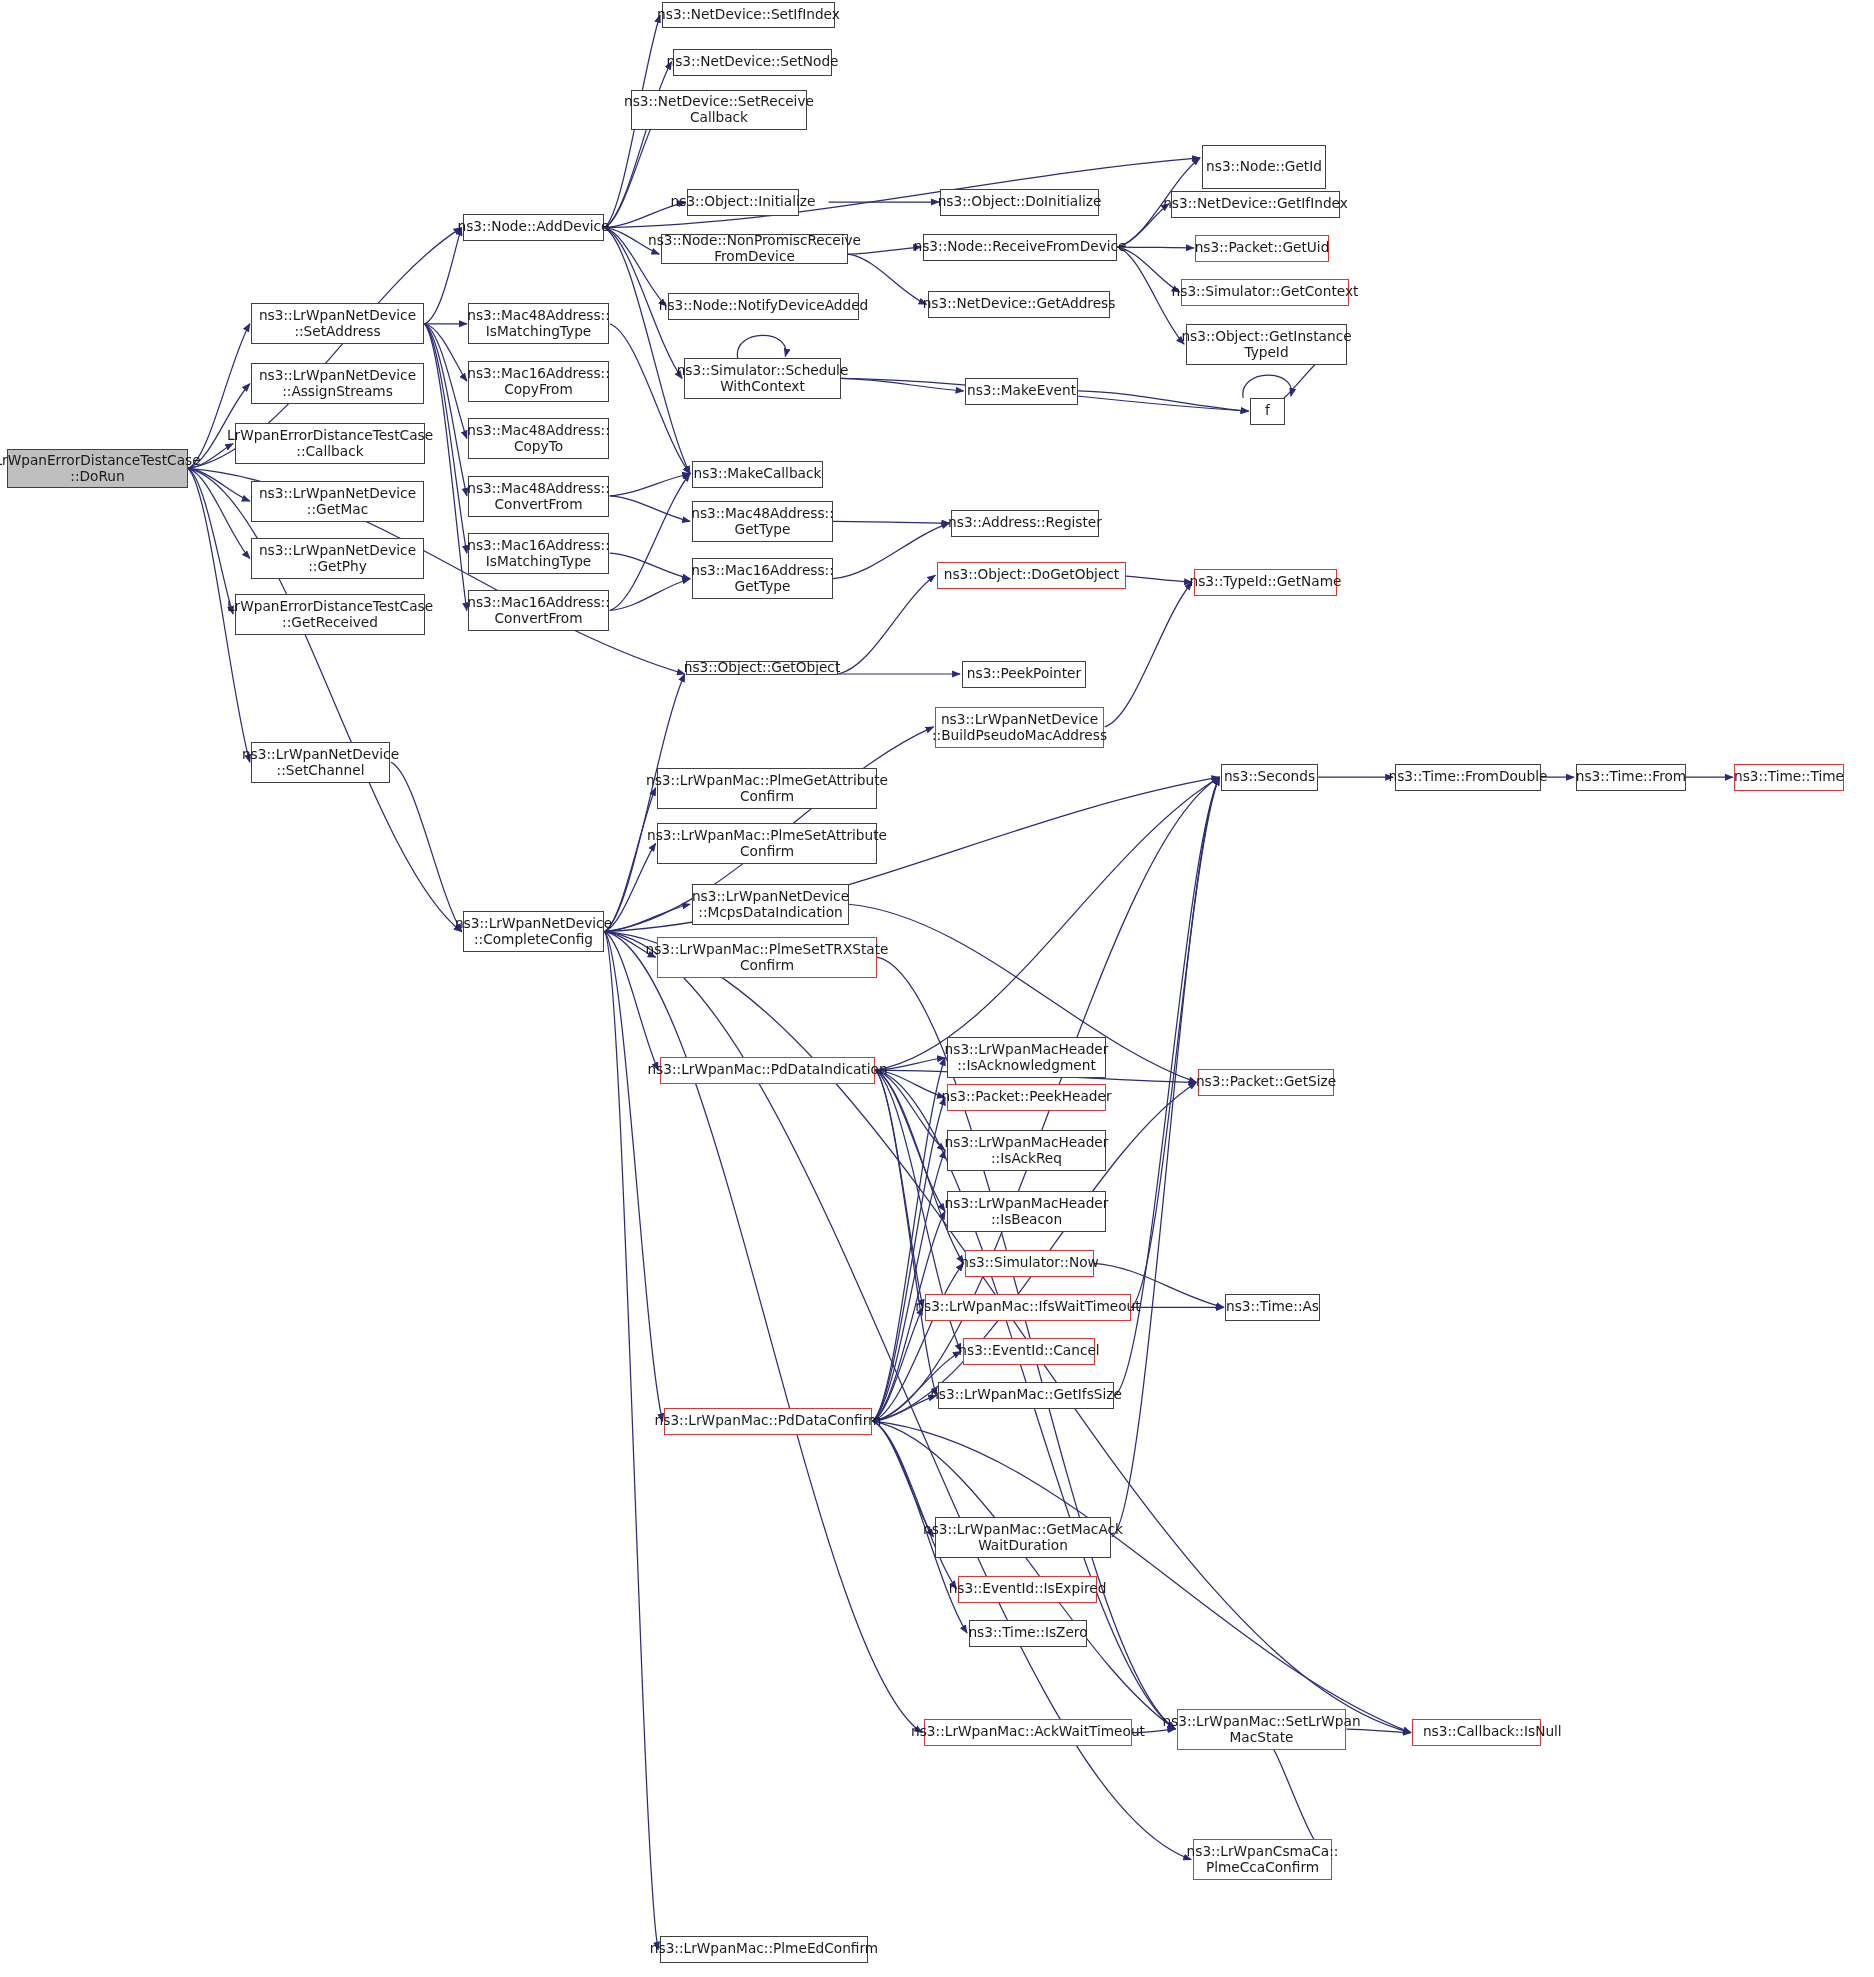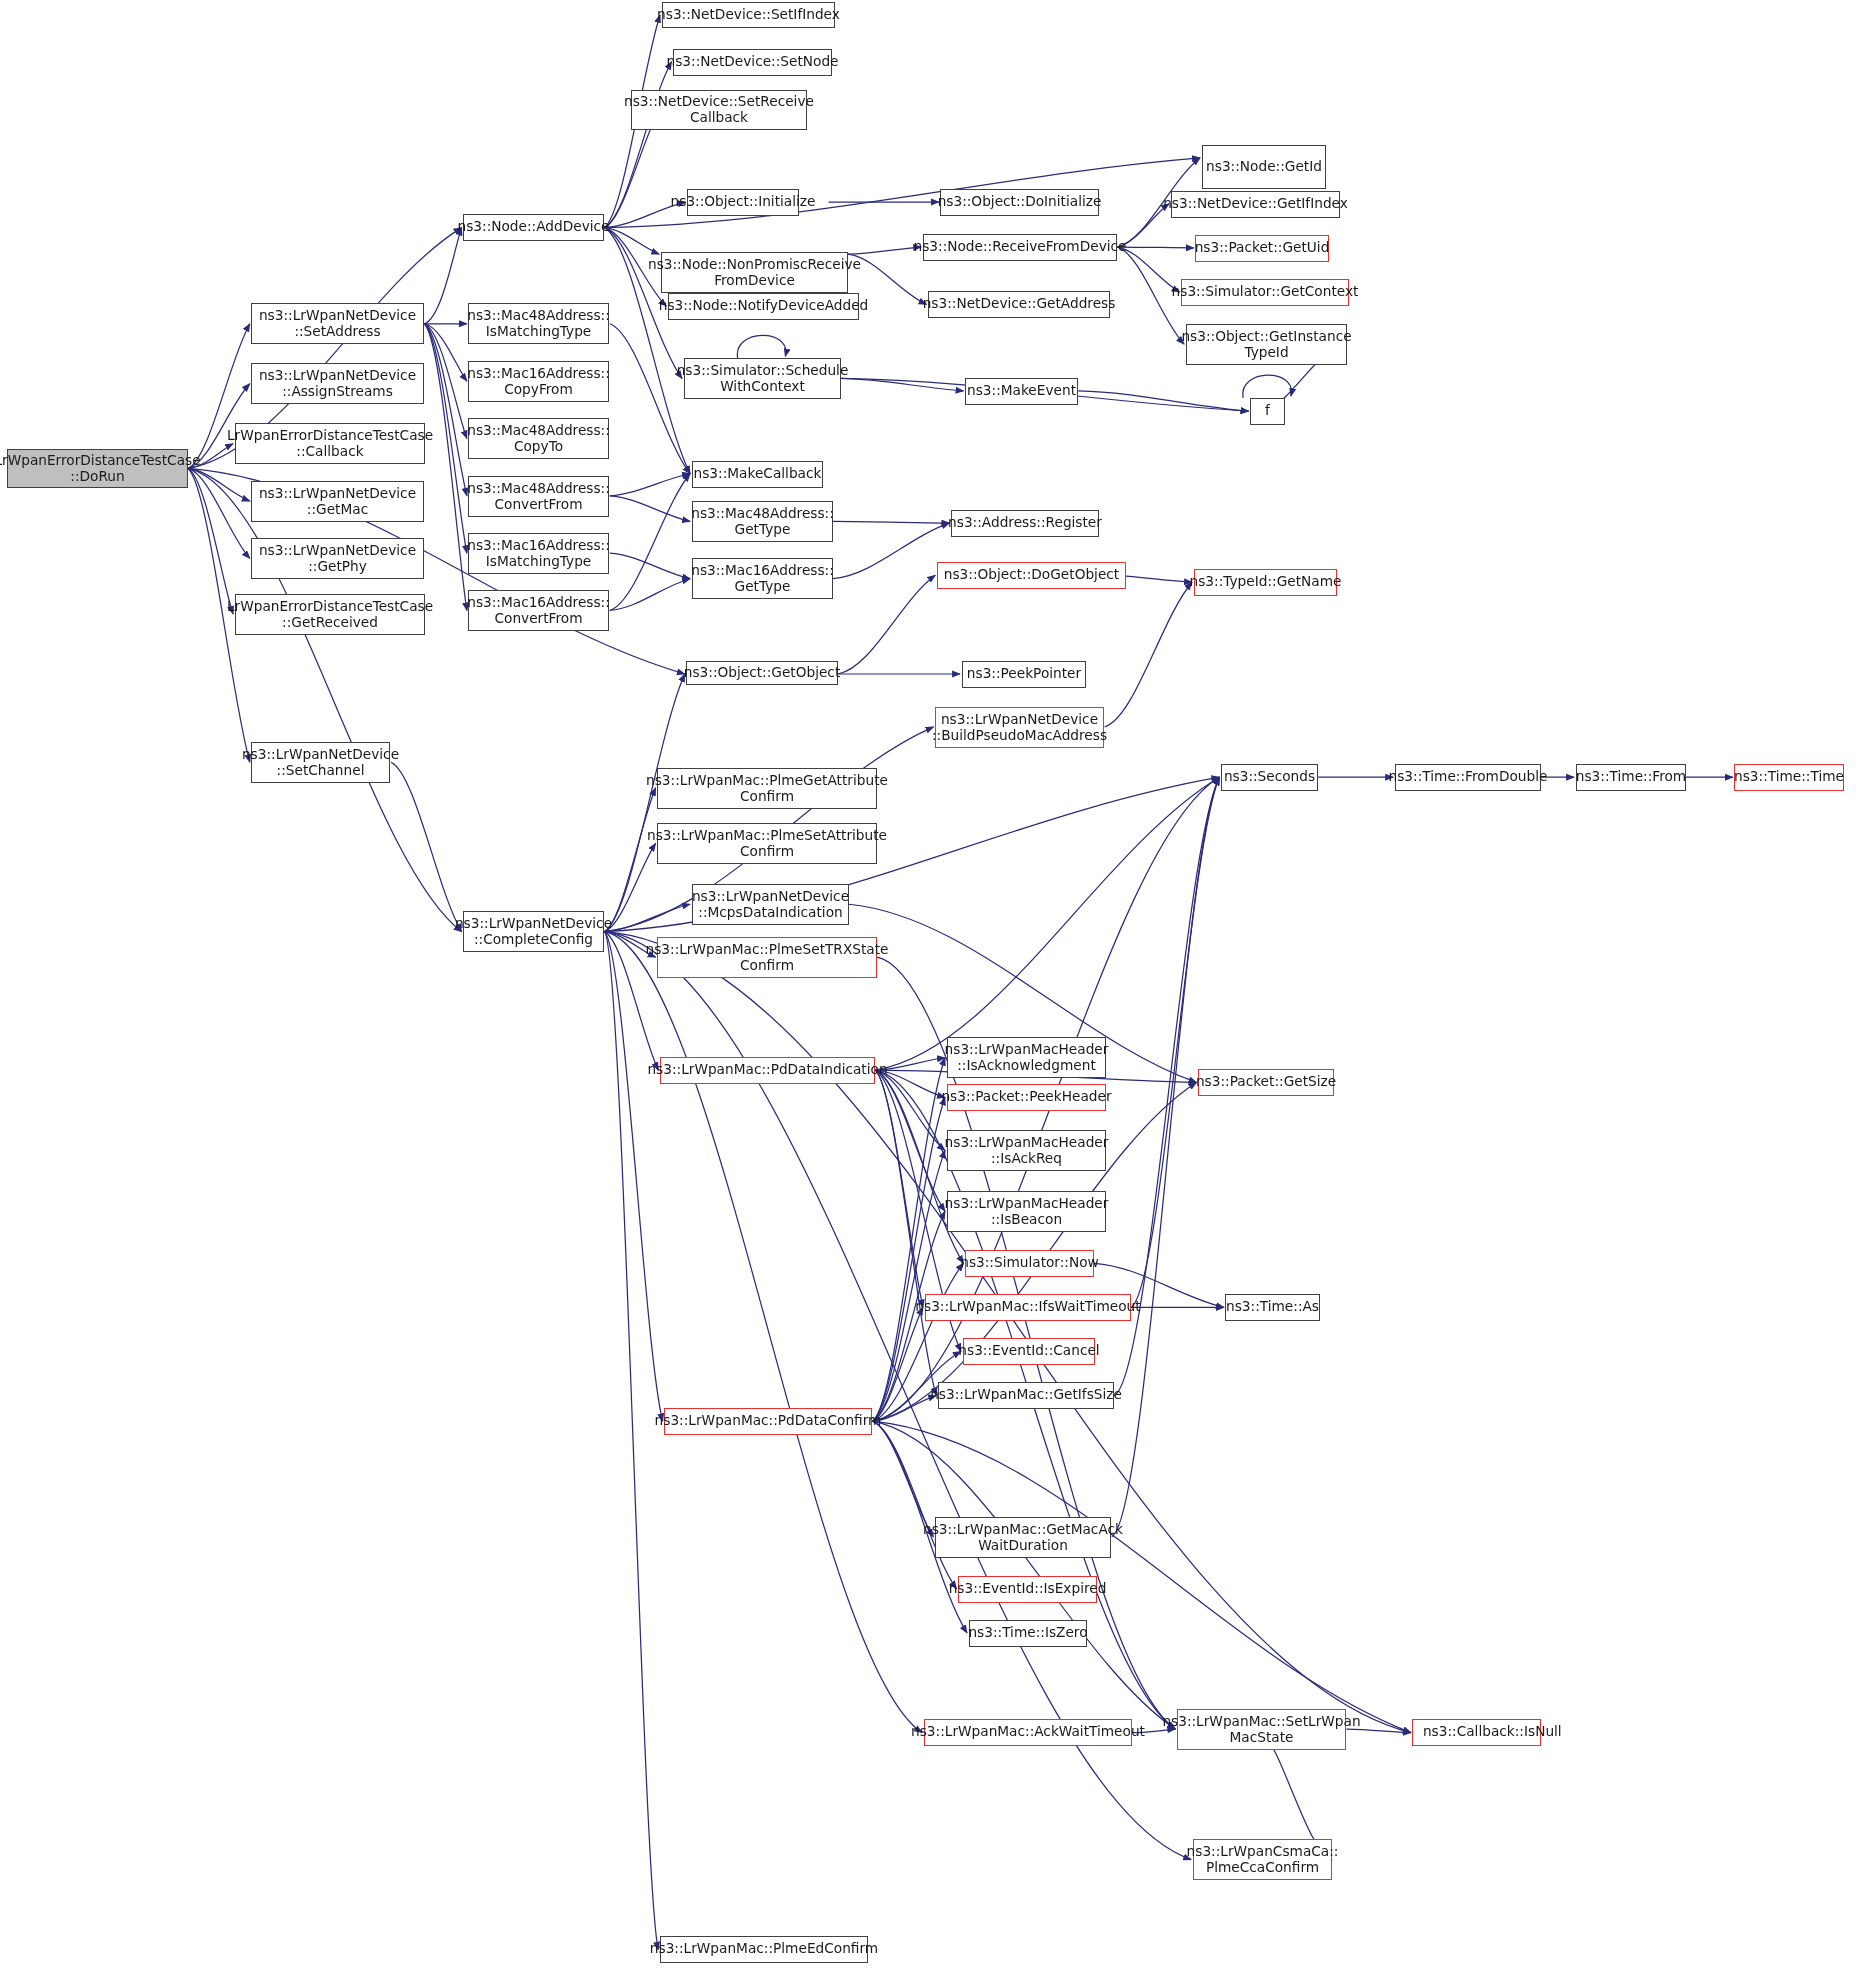--- a/index.html
+++ b/index.html
@@ -134,21 +134,21 @@
   <div id="node-layer">
       <div class="node root" style="left: 7px; top: 449px; width: 181px; height: 39px;">LrWpanErrorDistanceTestCase
 ::DoRun</div>
       <div class="node" style="left: 463px; top: 214px; width: 141px; height: 26.5px;">ns3::Node::AddDevice</div>
       <div class="node" style="left: 662px; top: 1.8px; width: 173px; height: 26.5px;">ns3::NetDevice::SetIfIndex</div>
       <div class="node" style="left: 673px; top: 49px; width: 159px; height: 26.5px;">ns3::NetDevice::SetNode</div>
       <div class="node" style="left: 631px; top: 90px; width: 176px; height: 40px;">ns3::NetDevice::SetReceive
 Callback</div>
       <div class="node" style="left: 687px; top: 189px; width: 112px; height: 26.5px;">ns3::Object::Initialize</div>
       <div class="node" style="left: 940px; top: 189px; width: 159px; height: 26.5px;">ns3::Object::DoInitialize</div>
-      <div class="node" style="left: 661px; top: 252px; width: 187px; height: 41px;">ns3::Node::NonPromiscReceive
+      <div class="node" style="left: 661px; top: 234px; width: 187px; height: 30px;">ns3::Node::NonPromiscReceive
 FromDevice</div>
       <div class="node" style="left: 923px; top: 234px; width: 194px; height: 26.5px;">ns3::Node::ReceiveFromDevice</div>
       <div class="node" style="left: 668px; top: 293px; width: 191px; height: 26.5px;">ns3::Node::NotifyDeviceAdded</div>
       <div class="node" style="left: 928px; top: 291px; width: 182px; height: 26.5px;">ns3::NetDevice::GetAddress</div>
       <div class="node" style="left: 1202px; top: 145px; width: 124px; height: 44px;">ns3::Node::GetId</div>
       <div class="node" style="left: 1171px; top: 191px; width: 169px; height: 26.5px;">ns3::NetDevice::GetIfIndex</div>
       <div class="node red" style="left: 1195px; top: 235px; width: 134px; height: 26.5px;">ns3::Packet::GetUid</div>
       <div class="node red" style="left: 1181px; top: 279px; width: 168px; height: 26.5px;">ns3::Simulator::GetContext</div>
       <div class="node" style="left: 1186px; top: 324px; width: 161px; height: 41px;">ns3::Object::GetInstance
 TypeId</div>
@@ -181,21 +181,21 @@
       <div class="node" style="left: 468px; top: 590px; width: 141px; height: 41px;">ns3::Mac16Address::
 ConvertFrom</div>
       <div class="node" style="left: 692px; top: 461px; width: 131px; height: 26.5px;">ns3::MakeCallback</div>
       <div class="node" style="left: 692px; top: 501px; width: 141px; height: 41px;">ns3::Mac48Address::
 GetType</div>
       <div class="node" style="left: 692px; top: 558px; width: 141px; height: 41px;">ns3::Mac16Address::
 GetType</div>
       <div class="node" style="left: 951px; top: 510px; width: 148px; height: 26.5px;">ns3::Address::Register</div>
       <div class="node red" style="left: 937px; top: 562px; width: 189px; height: 26.5px;">ns3::Object::DoGetObject</div>
       <div class="node red" style="left: 1194px; top: 569px; width: 143px; height: 26.5px;">ns3::TypeId::GetName</div>
-      <div class="node" style="left: 686px; top: 661px; width: 152px; height: 24px;">ns3::Object::GetObject</div>
+      <div class="node" style="left: 686px; top: 661px; width: 152px; height: 14px;">ns3::Object::GetObject</div>
       <div class="node" style="left: 962px; top: 661px; width: 124px; height: 26.5px;">ns3::PeekPointer</div>
       <div class="node" style="left: 251px; top: 742px; width: 139px; height: 41px;">ns3::LrWpanNetDevice
 ::SetChannel</div>
       <div class="node red" style="left: 935px; top: 707px; width: 169px; height: 41px;">ns3::LrWpanNetDevice
 ::BuildPseudoMacAddress</div>
       <div class="node" style="left: 657px; top: 768px; width: 220px; height: 41px;">ns3::LrWpanMac::PlmeGetAttribute
 Confirm</div>
       <div class="node" style="left: 657px; top: 823px; width: 220px; height: 41px;">ns3::LrWpanMac::PlmeSetAttribute
 Confirm</div>
       <div class="node" style="left: 692px; top: 884px; width: 157px; height: 41px;">ns3::LrWpanNetDevice

